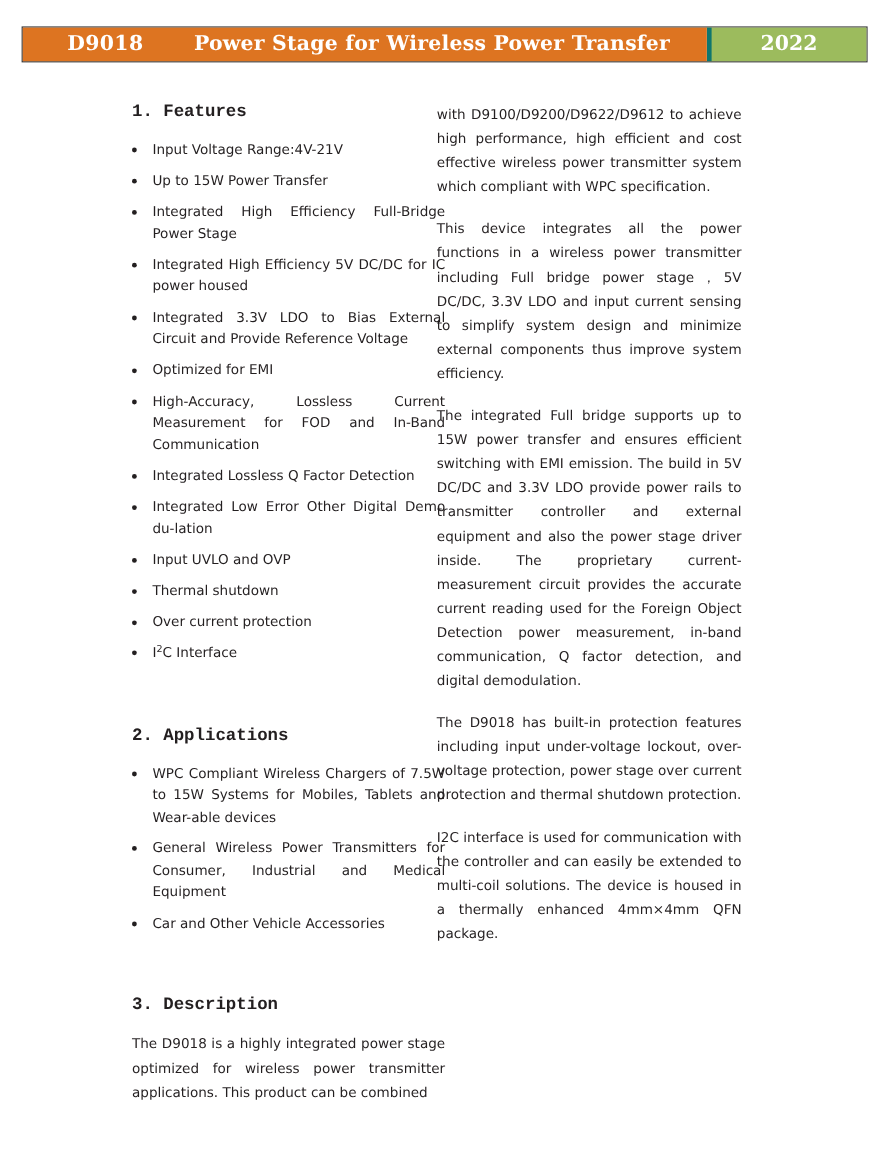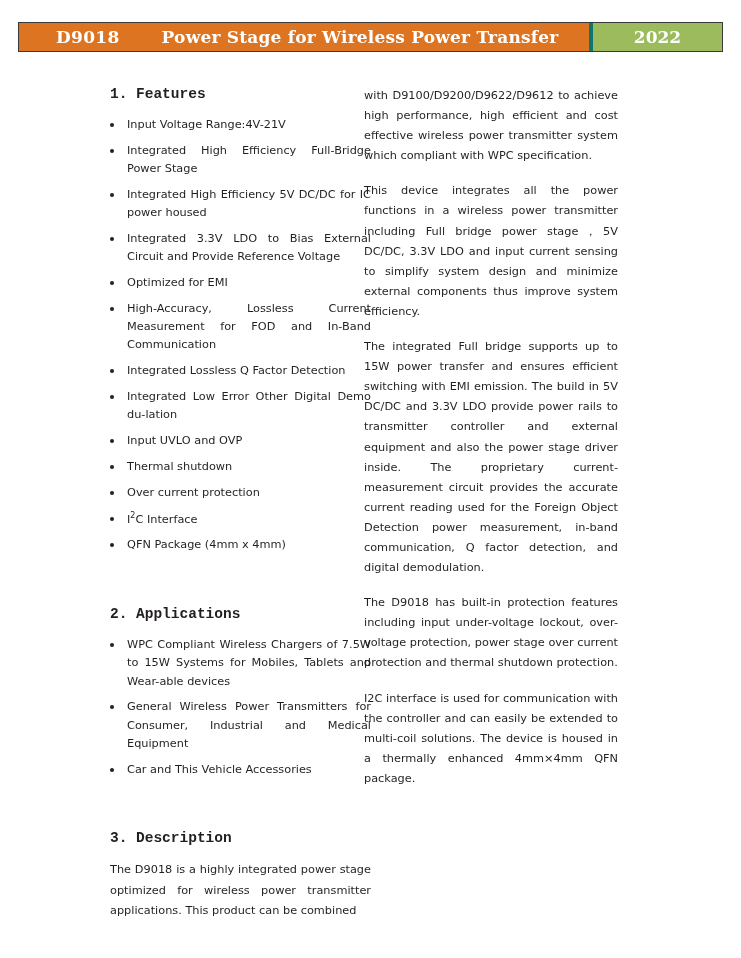--- a/index.html
+++ b/index.html
@@ -161,44 +161,44 @@
 <div class="columns">
 
   <div class="col col-left">
 
     <h2 class="section">
       <span class="num">1.</span><span>Features</span>
     </h2>
 
     <ul class="bullets">
       <li>Input Voltage Range:4V-21V</li>
+      <li>Up to 15W Power Transfer</li>
       <li>Integrated High Efficiency Full-Bridge Power Stage</li>
       <li>Integrated High Efficiency 5V DC/DC for IC power housed</li>
       <li>Integrated 3.3V LDO to Bias External Circuit and Provide Reference Voltage</li>
       <li>Optimized for EMI</li>
       <li>High-Accuracy, Lossless Current Measurement for FOD and In-Band Communication</li>
       <li>Integrated Lossless Q Factor Detection</li>
       <li>Integrated Low Error Other Digital Demo du-lation</li>
       <li>Input UVLO and OVP</li>
       <li>Thermal shutdown</li>
       <li>Over current protection</li>
       <li>I<sup class="sub-i2c">2</sup>C Interface</li>
-      <li>QFN Package (4mm x 4mm)</li>
     </ul>
 
     <div class="gap-applications"></div>
 
     <h2 class="section section-applications">
       <span class="num">2.</span><span>Applications</span>
     </h2>
 
     <ul class="bullets">
       <li>WPC Compliant Wireless Chargers of 7.5W to 15W Systems for Mobiles, Tablets and Wear-able devices</li>
       <li>General Wireless Power Transmitters for Consumer, Industrial and Medical Equipment</li>
-      <li>Car and This Vehicle Accessories</li>
+      <li>Car and Other Vehicle Accessories</li>
     </ul>
 
     <div class="gap-description"></div>
 
     <h2 class="section">
       <span class="num">3.</span><span>Description</span>
     </h2>
 
     <p class="body desc-first">The D9018 is a highly integrated power stage optimized for wireless power transmitter applications. This product can be combined</p>
   </div>

